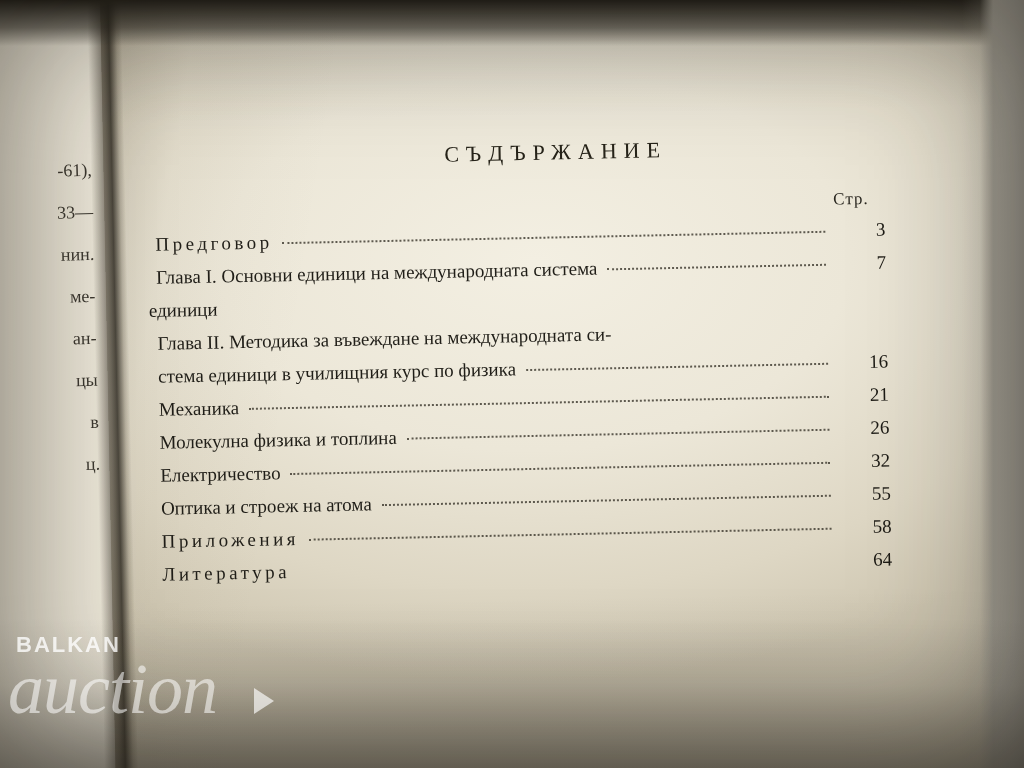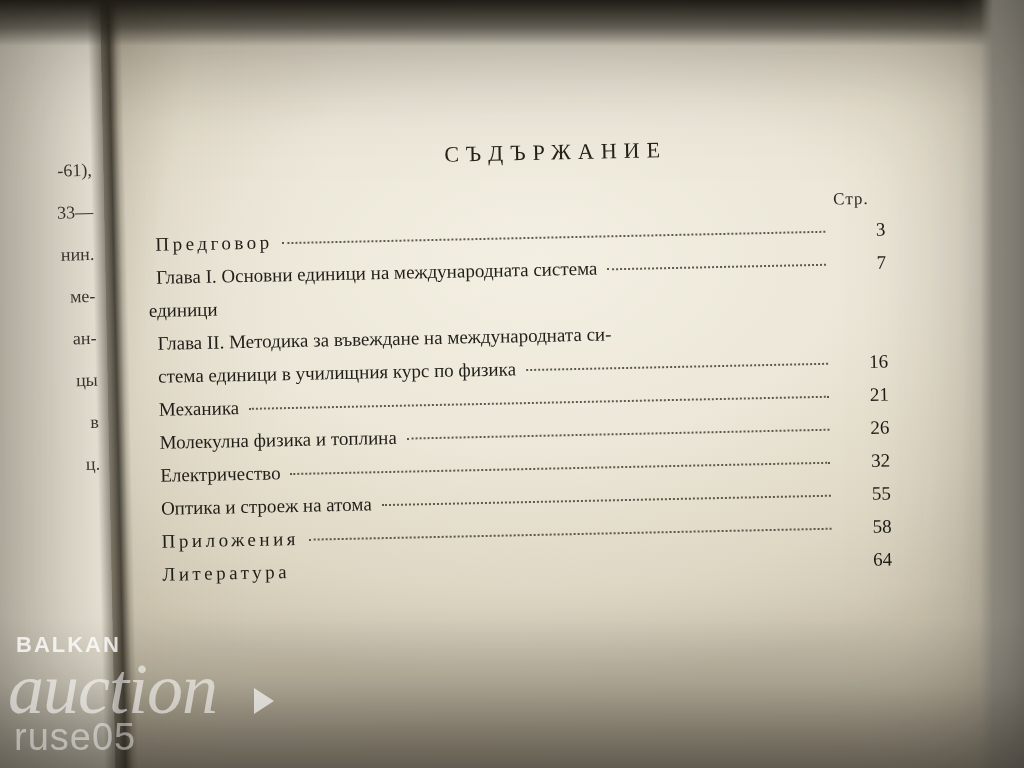--- a/index.html
+++ b/index.html
@@ -313,16 +313,15 @@
     </div>
   </div>
 
   <div class="bottom-shade"></div>
   <div class="vignette"></div>
 
   <div class="watermark">
     <div class="wm-balkan">BALKAN</div>
     <div class="wm-auction">auction</div>
     <div class="wm-tri"></div>
-    <div class="wm-ruse">ruse05</div>
   </div>
 
 </div>
 
 </body></html>

